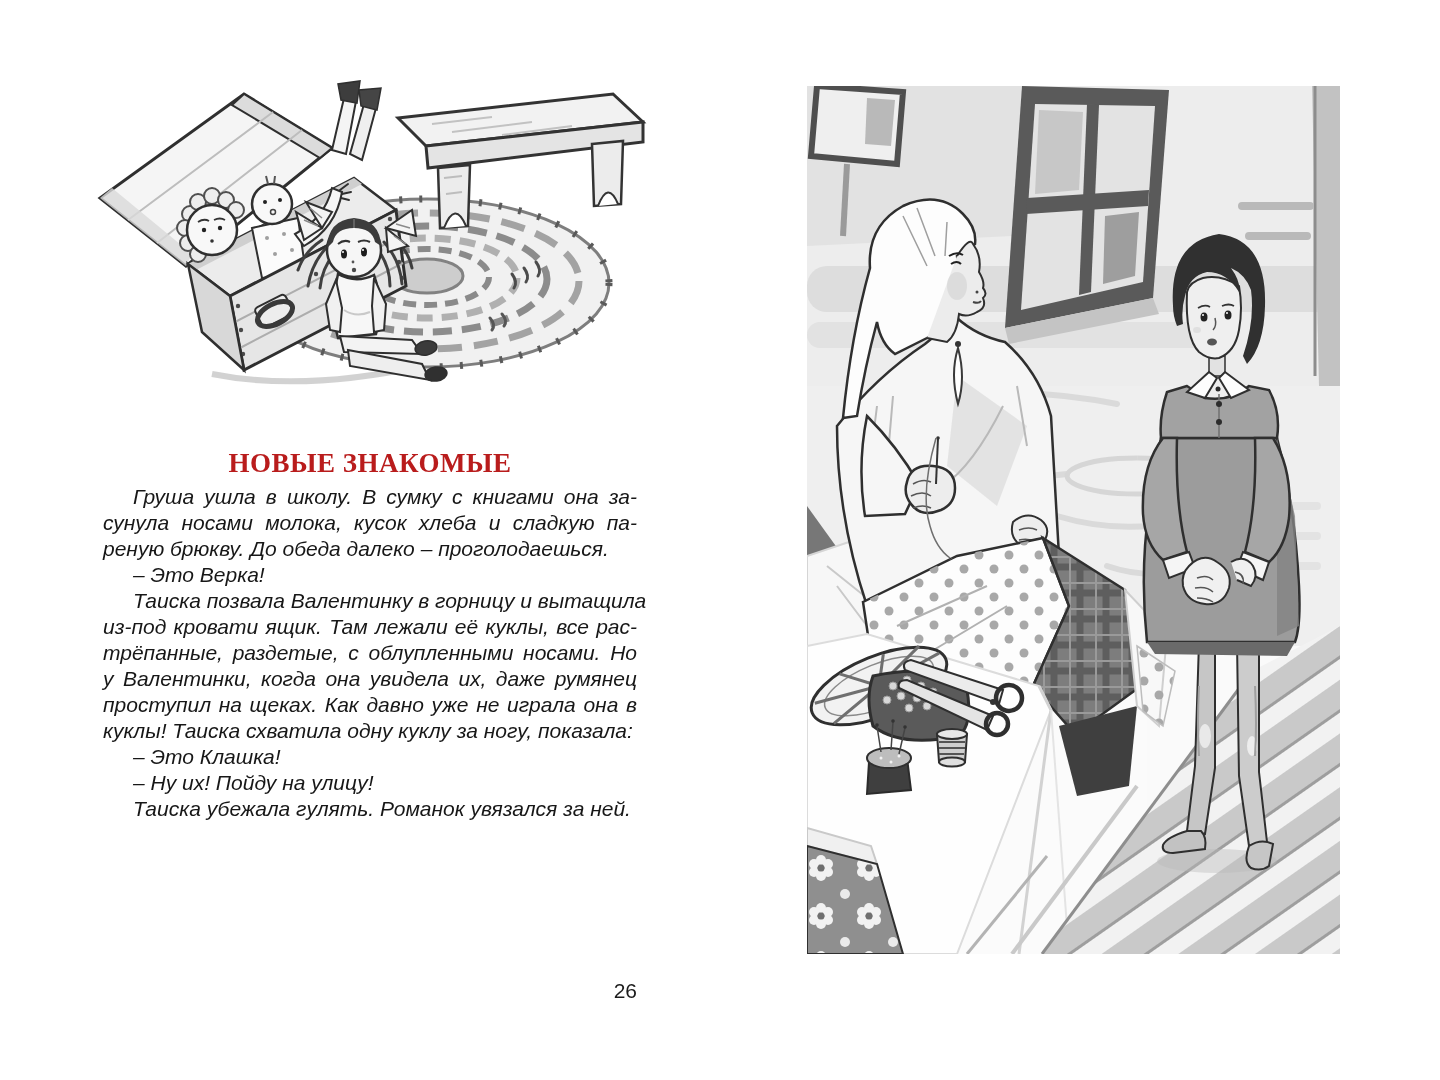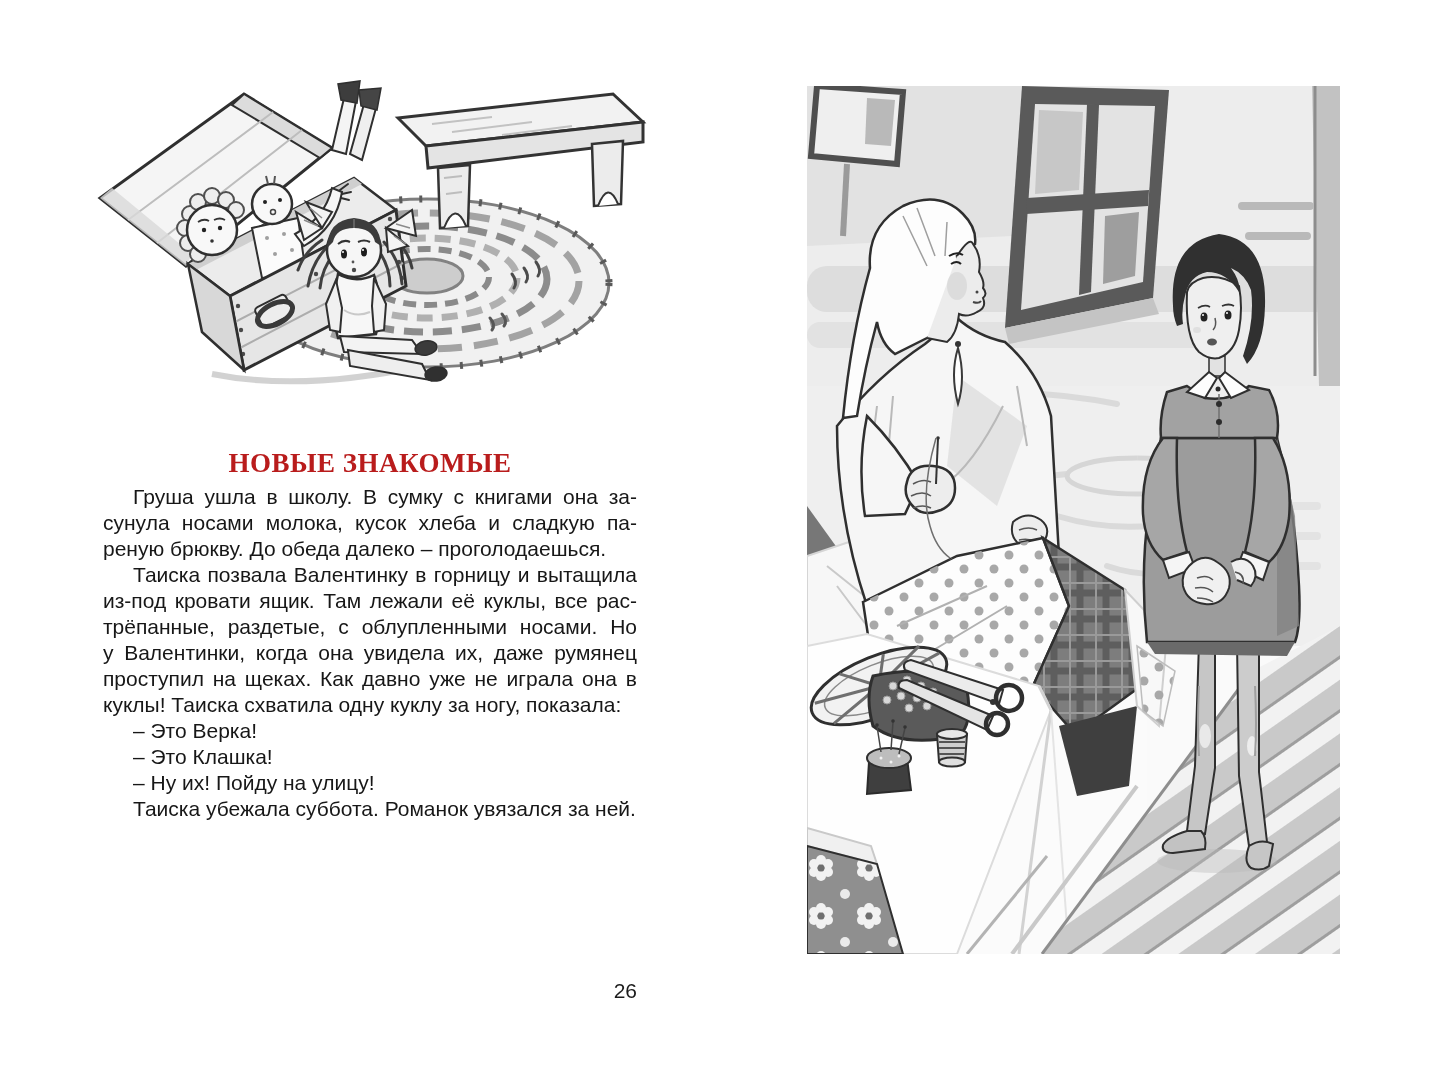--- a/index.html
+++ b/index.html
@@ -10,21 +10,21 @@
   .page-right{left:720px;width:720px;}
   figure{margin:0;padding:0;}
   .illus-left{position:absolute;left:92px;top:78px;width:563px;height:322px;}
   .illus-right{position:absolute;left:87px;top:86px;width:533px;height:868px;}
   .illus-left svg,.illus-right svg{display:block;width:100%;height:100%;}
   .chapter-title{position:absolute;left:103px;top:448px;width:534px;margin:0;
     font-family:"Liberation Serif",serif;font-weight:700;font-size:27px;letter-spacing:.5px;
     text-align:center;color:#b91c1c;}
   .body-text{position:absolute;left:103px;top:484px;width:534px;font-size:21px;line-height:26px;color:#171717;}
   .par{margin:0;}
-  .line{display:block;white-space:nowrap;text-align:justify;text-align-last:justify;text-justify:inter-word;}
+  .line{display:block;white-space:nowrap;text-align:justify;text-align-last:justify;text-justify:inter-word;font-style:italic;}
   .line.last{text-align-last:left;}
   .line.first{text-indent:30px;}
   .pageno{position:absolute;left:103px;top:979px;width:534px;text-align:right;font-size:21px;color:#1c1c1c;}
 </style>
 </head>
 <body>
 
 <div class="spread">
 
   <section class="page page-left">
@@ -154,38 +154,38 @@
 
     <h1 class="chapter-title">НОВЫЕ ЗНАКОМЫЕ</h1>
 
     <div class="body-text">
       <p class="par">
         <span class="line first">Груша ушла в школу. В сумку с книгами она за-</span>
         <span class="line">сунула носами молока, кусок хлеба и сладкую па-</span>
         <span class="line last">реную брюкву. До обеда далеко – проголодаешься.</span>
       </p>
       <p class="par">
+        <span class="line first last">– Это Верка!</span>
+      </p>
+      <p class="par">
         <span class="line first">Таиска позвала Валентинку в горницу и вытащила</span>
         <span class="line">из-под кровати ящик. Там лежали её куклы, все рас-</span>
         <span class="line">трёпанные, раздетые, с облупленными носами. Но</span>
         <span class="line">у Валентинки, когда она увидела их, даже румянец</span>
         <span class="line">проступил на щеках. Как давно уже не играла она в</span>
         <span class="line last">куклы! Таиска схватила одну куклу за ногу, показала:</span>
       </p>
       <p class="par">
-        <span class="line first last">– Это Верка!</span>
-      </p>
-      <p class="par">
         <span class="line first last">– Это Клашка!</span>
       </p>
       <p class="par">
         <span class="line first last">– Ну их! Пойду на улицу!</span>
       </p>
       <p class="par">
-        <span class="line first last">Таиска убежала суббота. Романок увязался за ней.</span>
+        <span class="line first last">Таиска убежала гулять. Романок увязался за ней.</span>
       </p>
     </div>
 
     <div class="pageno">26</div>
   </section>
 
   <section class="page page-right">
     <figure class="illus-right" aria-label="Мать в белом платке сидит с шитьём и иголкой, перед ней стоит босая девочка в сером платье; на столе ножницы, катушка ниток и корзинка с рукоделием">
       <svg viewBox="0 0 533 868" role="img">
         <defs>

